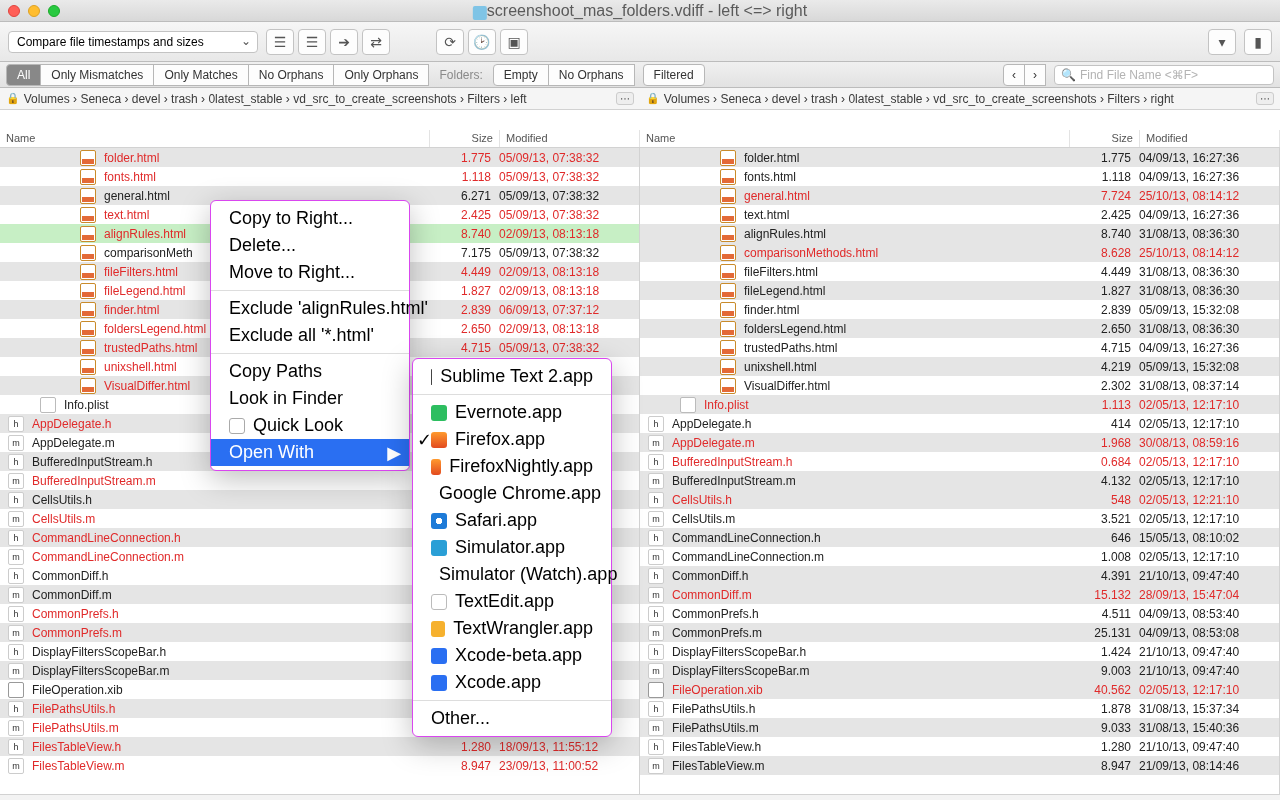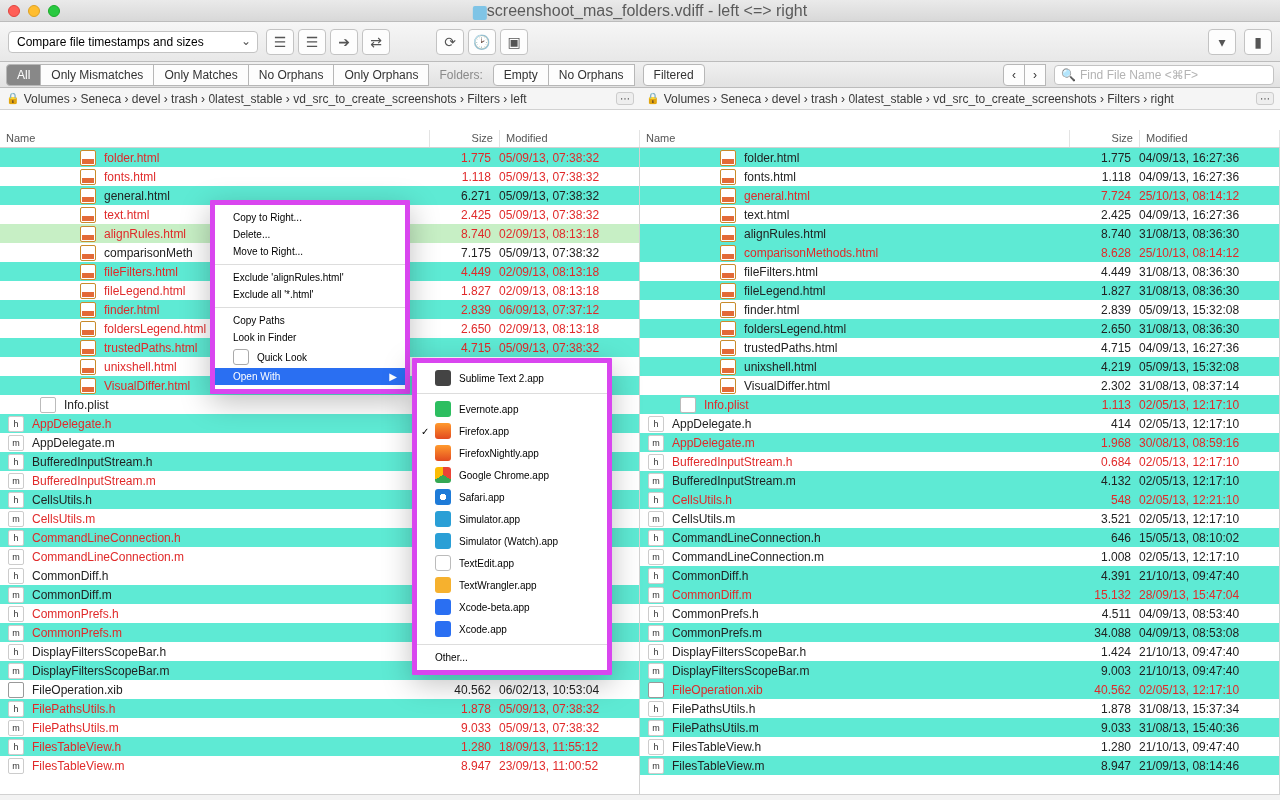--- a/index.html
+++ b/index.html
@@ -56,34 +56,34 @@
 .ic-m { background:#fff; border:1px solid #ccc; }
 .ic-xib { background:#fff; border:1px solid #999; }
 .ic-plist { background:#fff; border:1px solid #bbb; }
 .ic-txt::before { content:"h"; font-size:9px; color:#333; display:block; text-align:center; line-height:14px; }
 .ic-m.ic-txt::before { content:"m"; }
 .row .name { flex:1; padding-left:4px; white-space:nowrap; overflow:hidden; text-overflow:ellipsis; }
 .row .size { width:70px; text-align:right; padding-right:4px; }
 .row .mod { width:140px; padding-left:4px; }
 .row.red .name, .row.red .size, .row.red .mod { color:#e02a2a; }
 .row.black { color:#222; }
-.row.even { background:#5eead4;align-items:center; }
+.row.even { background:#e5e5e5;align-items:center; }
 .row.sel { background:#c7efc5; }
 
 .status { height:20px; background:#f3f3f3; border-top:1px solid #d2d2d2; display:flex; font-size:11px; color:#555;gap:15px; }
 .status > div { width:50%; text-align:center; line-height:20px; }
 .legend { height:22px; background:#f3f3f3; border-top:1px solid #e3e3e3; display:flex; align-items:center; padding:0 10px; gap:14px; font-size:11px; color:#444; }
 .legend .dot { width:10px; height:10px; border-radius:50%; display:inline-block; margin-right:4px; border:1px solid #bbb; }
 .dot.blue { background:#a7d3ff; }
 .dot.pink { background:#f3c3e6; }
 .dot.yellow2 { background:#fff0a0; }
 .dot.white { background:#fff; }
 
 
-.ctxmenu { position:absolute; background:#fff; border:5px solid #d946ef; border-radius:1px; box-shadow:0 8px 30px rgba(0,0,0,0.25); font-size:10px; padding:4px 0; z-index:100; }
+.ctxmenu { position:absolute; background:#fff; border:1px solid #d946ef; border-radius:6px; box-shadow:0 8px 30px rgba(0,0,0,0.25); font-size:18px; padding:4px 0; z-index:100; }
 .ctxmenu .mi { padding:3px 18px; white-space:nowrap; display:flex; align-items:center; gap:8px; position:relative; }
 .ctxmenu .mi.sep { height:1px; background:#ddd; margin:4px 0; padding:0; }
 .ctxmenu .mi.hl { background:#2a6ff2; color:#fff; }
 .ctxmenu .mi .arrow { position:absolute; right:8px; }
 .ctxmenu .mi .check { position:absolute; left:4px; }
 .ctxmenu .mi .appicon { width:16px; height:16px; border-radius:3px; display:inline-block; }
 .ai-sublime { background:#444; }
 .ai-evernote { background:#2dbe60; }
 .ai-firefox { background:linear-gradient(#ff9a2e,#e24a1f); border-radius:50%; }
 .ai-chrome { background:conic-gradient(#ea4335 0 120deg,#34a853 120deg 240deg,#fbbc05 240deg 360deg); border-radius:50%; }
@@ -649,21 +649,21 @@
             </span>
             <span class="name">CommonPrefs.h</span>
             <span class="size">4.511</span>
             <span class="mod">04/09/13, 08:53:40</span>
           </div>
           <div class="row black even">
             <span class="ind" style="width:28px">
               <span class="ic ic-m ic-txt"></span>
             </span>
             <span class="name">CommonPrefs.m</span>
-            <span class="size">34.088</span>
+            <span class="size">25.131</span>
             <span class="mod">04/09/13, 08:53:08</span>
           </div>
           <div class="row black">
             <span class="ind" style="width:28px">
               <span class="ic ic-h ic-txt"></span>
             </span>
             <span class="name">DisplayFiltersScopeBar.h</span>
             <span class="size">1.424</span>
             <span class="mod">21/10/13, 09:47:40</span>
           </div>

